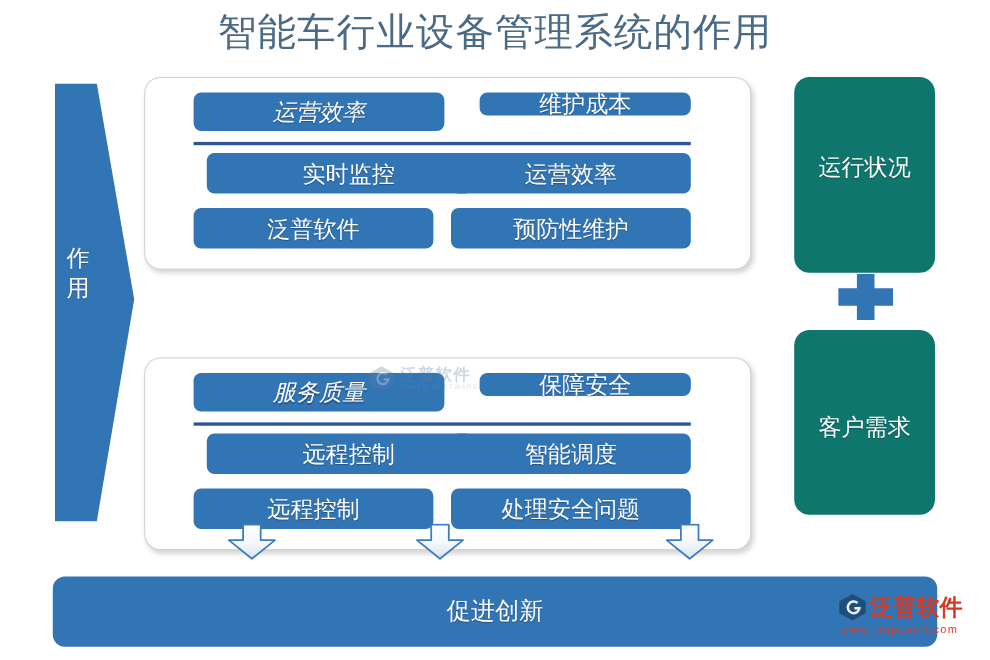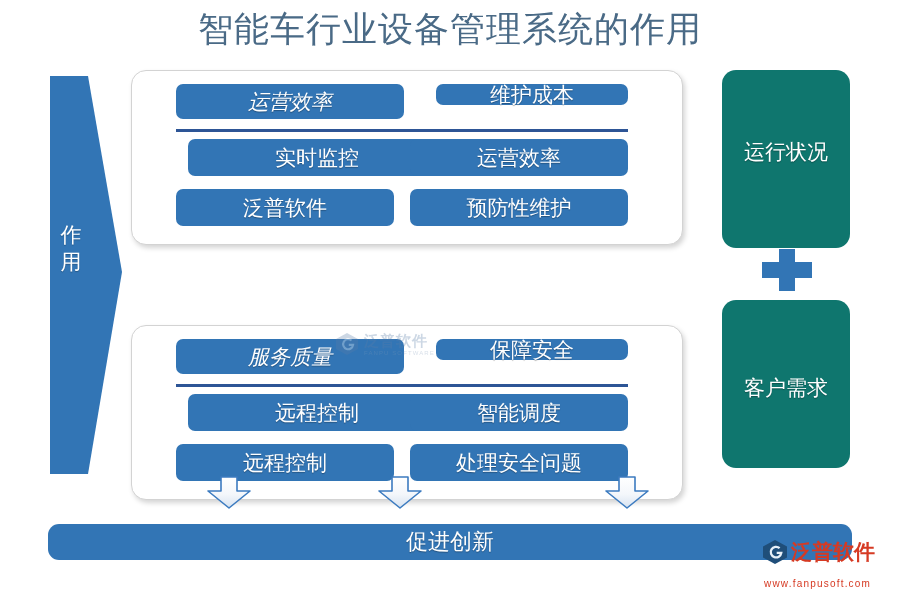--- a/index.html
+++ b/index.html
@@ -147,21 +147,21 @@
   #arrow-1 { left: 207px; }
   #arrow-2 { left: 378px; }
   #arrow-3 { left: 605px; }
 
   
   .bottom-bar {
     position: absolute;
     left: 48px;
     top: 524px;
     width: 804px;
-    height: 36px;
+    height: 64px;
     background: #3275B5;
     border-radius: 11px;
     color: #ffffff;
     font-family: "Liberation Serif", "DejaVu Serif", serif;
     font-size: 22px;
     display: flex;
     align-items: center;
     justify-content: center;
     text-shadow: 0 1px 1px rgba(0,0,0,0.3);
     white-space: nowrap;
@@ -223,21 +223,21 @@
     font-weight: bold;
     color: #D63A23;
     letter-spacing: 0px;
     white-space: nowrap;
   }
   .logo-url {
     font-family: "Liberation Sans", "DejaVu Sans", sans-serif;
     font-size: 10px;
     color: #D63A23;
     letter-spacing: 1.2px;
-    margin-top: 12px;
+    margin-top: 1px;
     margin-left: 2px;
     white-space: nowrap;
   }
 </style>
 </head>
 <body>
 
 <div id="canvas">
 
   <div class="title">智能车行业设备管理系统的作用</div>

